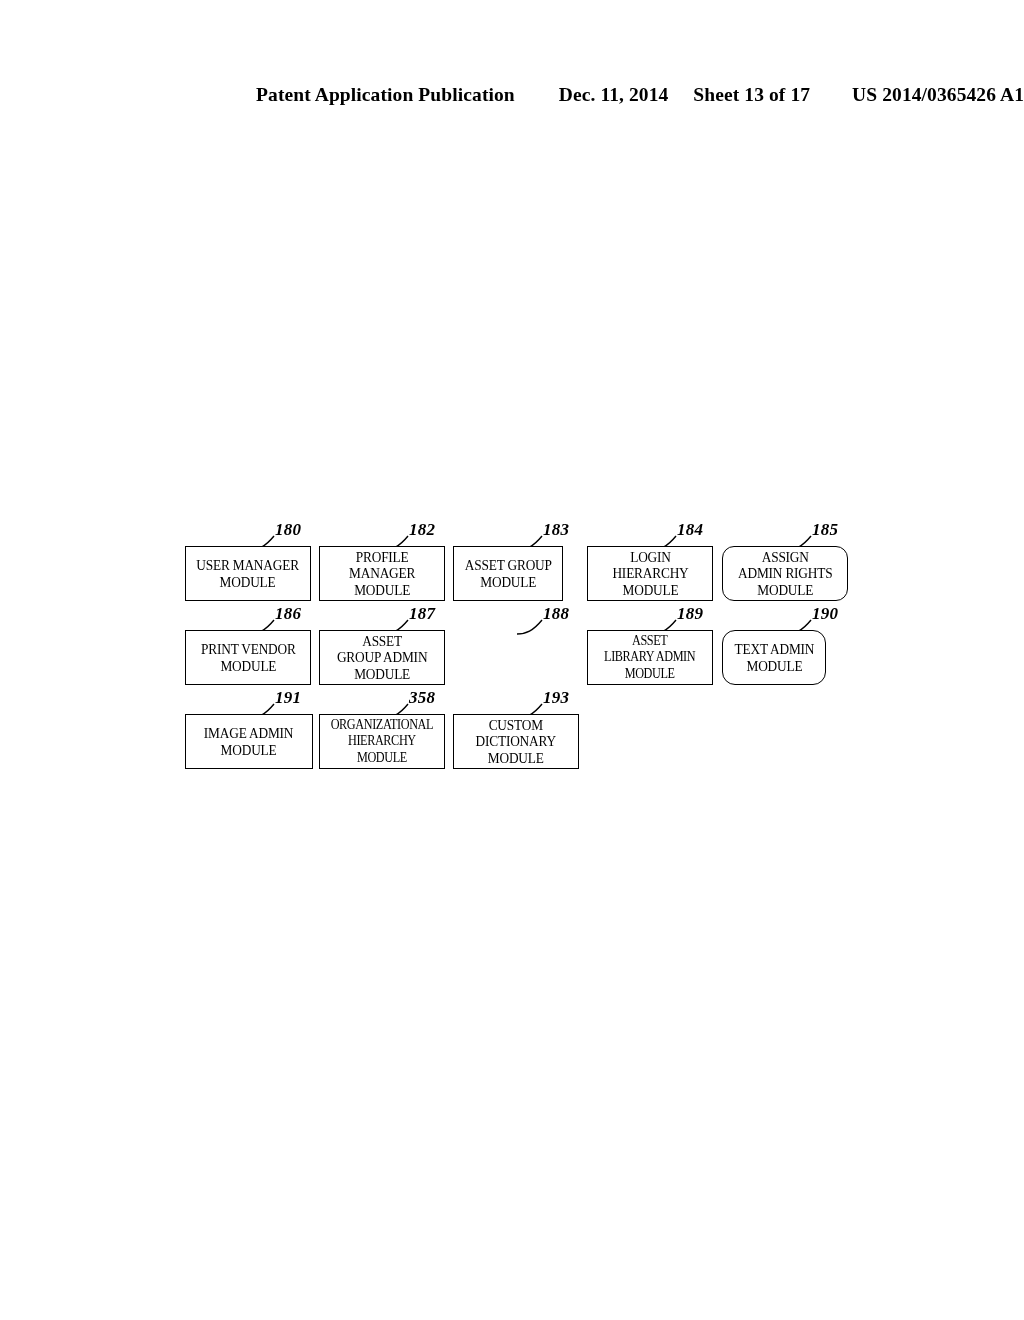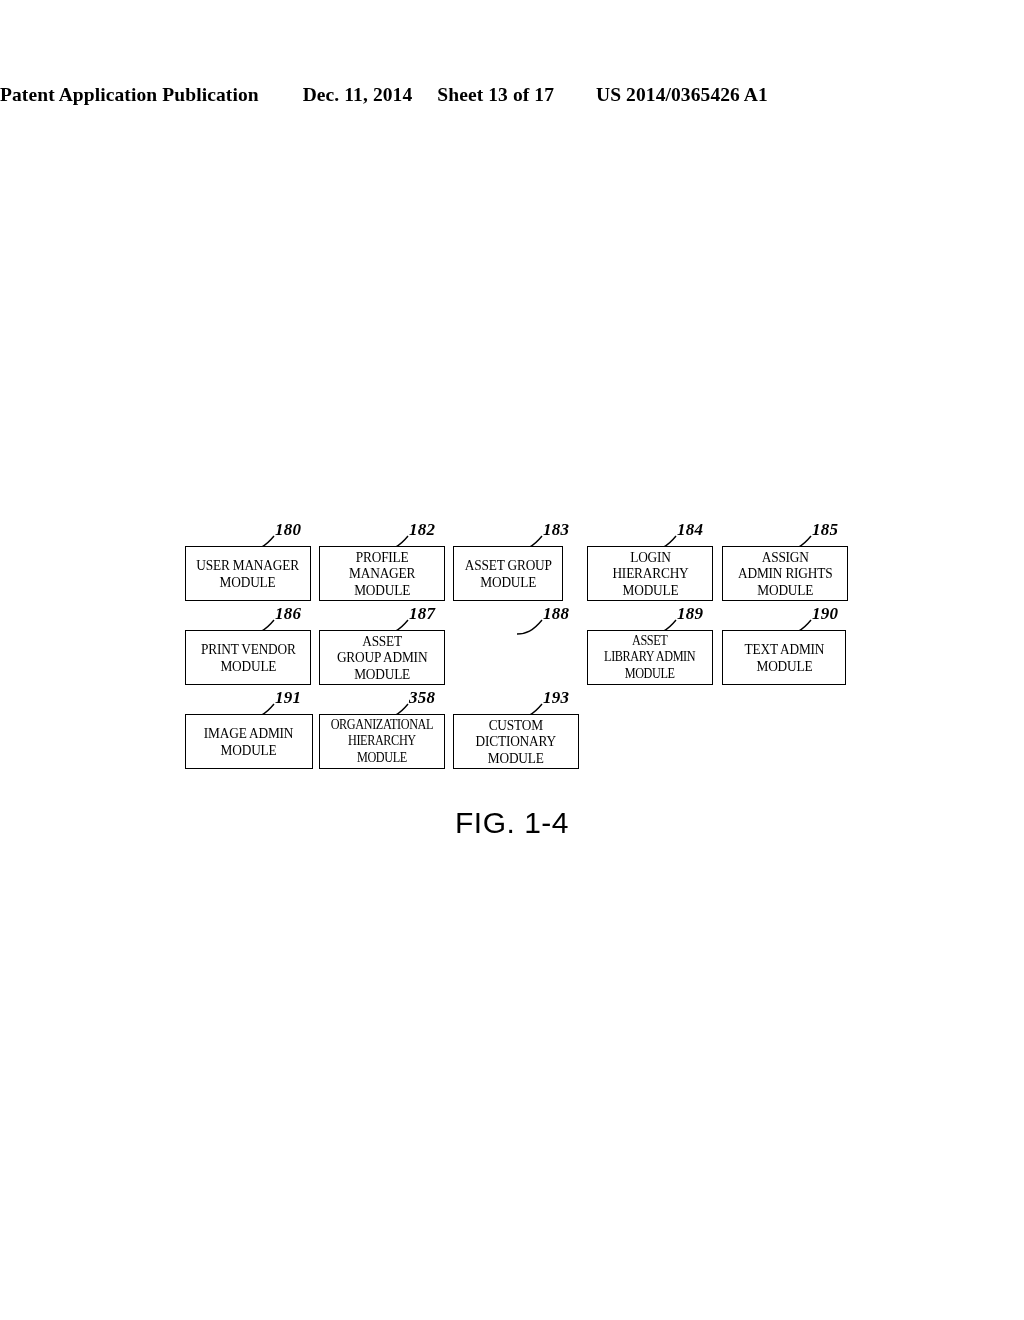--- a/index.html
+++ b/index.html
@@ -15,21 +15,21 @@
     color: #000000;
     overflow: hidden;
   }
 
   
   #page-header {
     position: absolute;
     left: 0;
     top: 84px;
     width: 1024px;
-    text-align: left;
+    text-align: right;
     font-family: "Liberation Serif", serif;
     font-weight: bold;
     font-size: 19.5px;
     letter-spacing: 0.1px;
     white-space: nowrap;
   }
   #page-header .hdr-seg { display: inline-block; vertical-align: baseline; }
   #page-header .gap-wide { display: inline-block; width: 34px; }
   #page-header .gap-mid  { display: inline-block; width: 15px; }
   #page-header .gap-last { display: inline-block; width: 32px; }
@@ -166,21 +166,21 @@
 HIERARCHY
 MODULE</span>
   </div>
 
   <div class="ref" style="left:785px; top:521px;">
     <svg viewBox="0 0 30 18" preserveAspectRatio="none">
       <path d="M1 17 C10 17, 17 14, 26 3" fill="none" stroke="#000" stroke-width="1.4"></path>
     </svg>
     <span class="num">185</span>
   </div>
-  <div class="node" style="left:722px; top:546px; width:126px; height:55px;">
+  <div class="node" style="left:722px; top:546px; width:126px; height:55px;border-radius:12px;">
     <span class="node-label">ASSIGN
 ADMIN RIGHTS
 MODULE</span>
   </div>
 
   <div class="ref" style="left:248px; top:605px;">
     <svg viewBox="0 0 30 18" preserveAspectRatio="none">
       <path d="M1 17 C10 17, 17 14, 26 3" fill="none" stroke="#000" stroke-width="1.4"></path>
     </svg>
     <span class="num">186</span>
@@ -220,21 +220,21 @@
 LIBRARY ADMIN
 MODULE</span>
   </div>
 
   <div class="ref" style="left:785px; top:605px;">
     <svg viewBox="0 0 30 18" preserveAspectRatio="none">
       <path d="M1 17 C10 17, 17 14, 26 3" fill="none" stroke="#000" stroke-width="1.4"></path>
     </svg>
     <span class="num">190</span>
   </div>
-  <div class="node" style="left:722px; top:630px; width:124px; height:55px;">
+  <div class="node" style="left:722px; top:630px; width:104px; height:55px;border-radius:13px;">
     <span class="node-label">TEXT ADMIN
 MODULE</span>
   </div>
 
   <div class="ref" style="left:248px; top:689px;">
     <svg viewBox="0 0 30 18" preserveAspectRatio="none">
       <path d="M1 17 C10 17, 17 14, 26 3" fill="none" stroke="#000" stroke-width="1.4"></path>
     </svg>
     <span class="num">191</span>
   </div>
@@ -260,15 +260,14 @@
       <path d="M1 17 C10 17, 17 14, 26 3" fill="none" stroke="#000" stroke-width="1.4"></path>
     </svg>
     <span class="num">193</span>
   </div>
   <div class="node" style="left:453px; top:714px; width:126px; height:55px;">
     <span class="node-label">CUSTOM
 DICTIONARY
 MODULE</span>
   </div>
 
-  <div id="fig-caption">FIG. 1-4</div>
 
 </div>
 
 </body></html>

